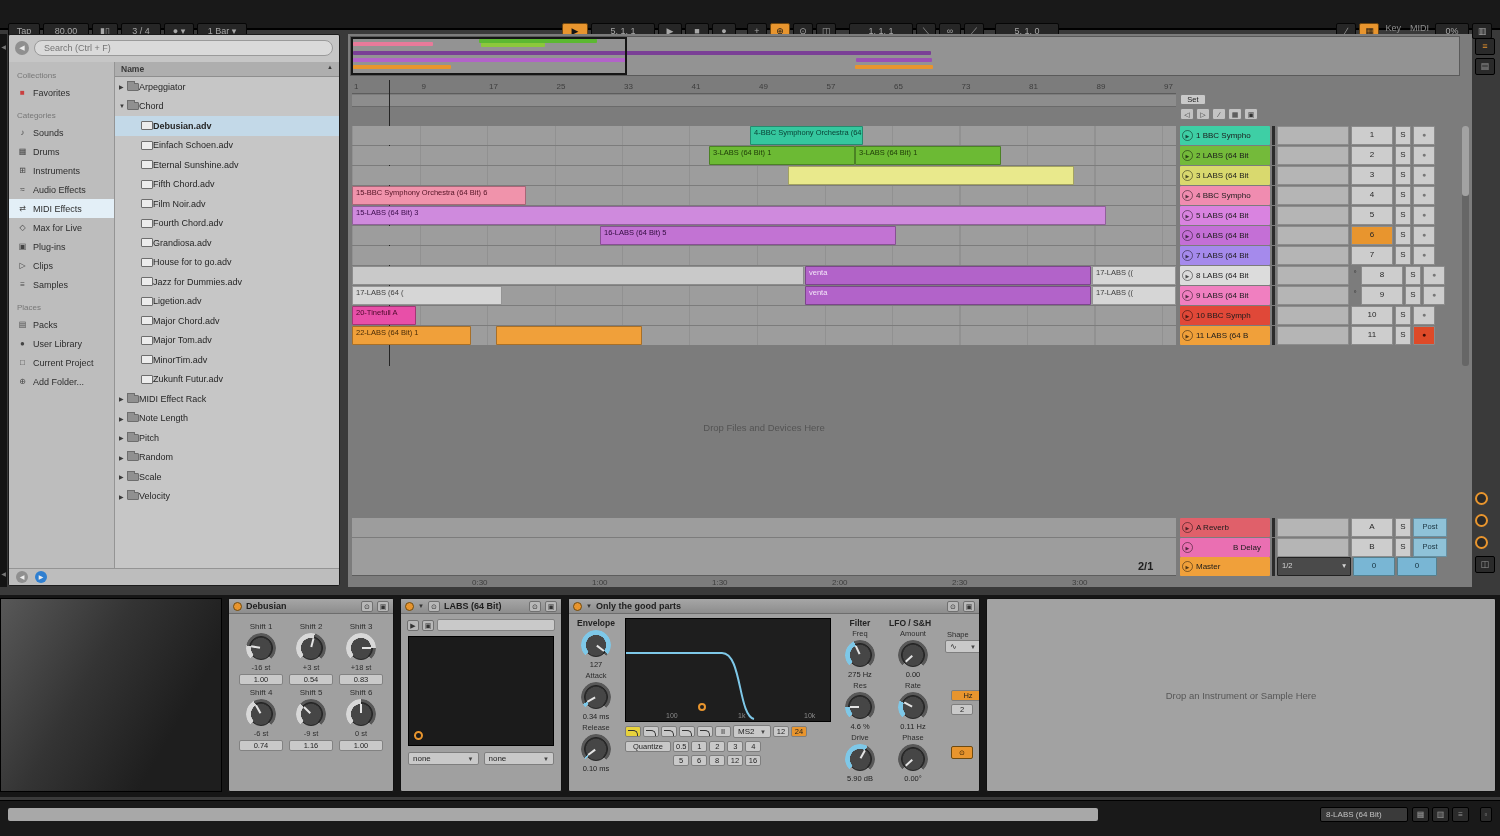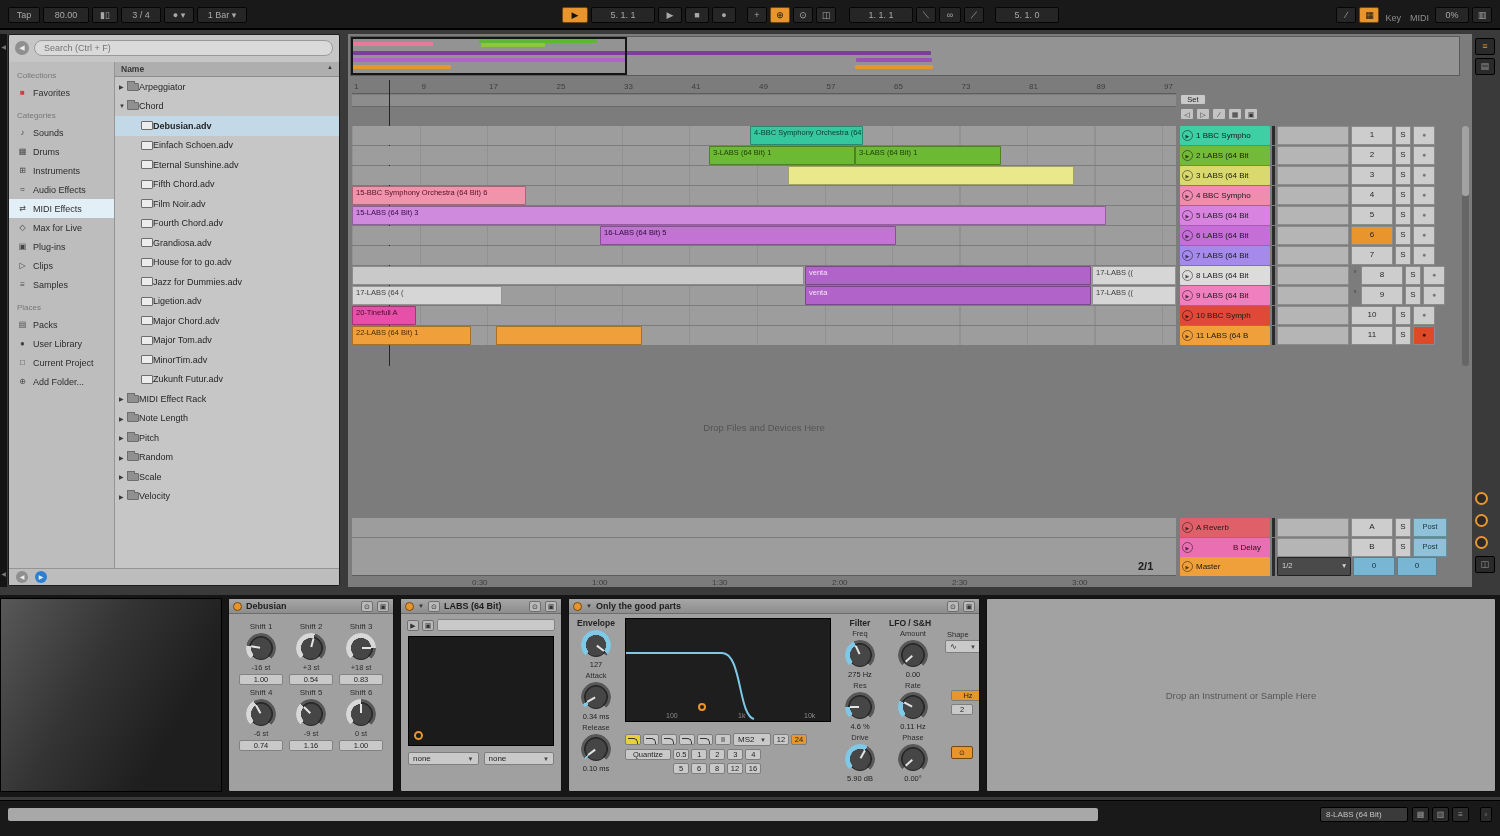--- a/index.html
+++ b/index.html
@@ -1,21 +1,21 @@
 <!DOCTYPE html>
 <html><head>
 <meta charset="utf-8">
 <style>
 * { margin:0; padding:0; box-sizing:border-box; }
 html,body { width:1500px; height:836px; background:#101010; font-family:"Liberation Sans",sans-serif; overflow:hidden; }
 #app { position:relative; width:1500px; height:836px; background:#3a3a3a; }
 
 
 .transport { position:absolute; left:0; top:0; width:1500px; height:30px; background:#191919; border-bottom:2px solid #000; }
-.tg { position:absolute; top:7px; display:flex; gap:3px; align-items:flex-end; }
+.tg { position:absolute; top:23px; display:flex; gap:3px; align-items:flex-start; }
 .tbx { height:16px; min-width:20px; padding:0 5px; background:#262626; border:1px solid #060606; border-radius:2px; color:#a8a8a8; font-size:9px; line-height:14px; text-align:center; white-space:nowrap; }
 .tbx.orange { background:#e8952e; color:#141414; border-color:#6e4610; }
 .tlabel { color:#8f8f8f; font-size:9px; padding:0 3px; }
 
 
 .edge { position:absolute; width:7px; background:#141414; }
 .edge .dot { position:absolute; left:0; width:7px; height:14px; color:#777; font-size:6px; line-height:14px; text-align:center; }
 .browser { position:absolute; left:8px; top:34px; width:332px; height:552px; background:#c6c6c6; border-radius:2px; overflow:hidden; border:1px solid #1c1c1c; }
 .b-search-row { height:25px; display:flex; align-items:center; gap:5px; padding:4px 6px; }
 .b-back { width:14px; height:14px; border-radius:50%; background:#8f8f8f; color:#ececec; font-size:7px; text-align:center; line-height:14px; flex:none; }
@@ -113,21 +113,21 @@
 .af-body { display:flex; padding:4px 6px 0; gap:8px; }
 .af-col { width:50px; text-align:center; }
 .af-title { font-size:8.5px; font-weight:bold; color:#222; margin-bottom:1px; }
 .af-lb { font-size:7.5px; color:#2d2d2d; margin-top:2px; }
 .af-val { font-size:7.5px; color:#1f1f1f; }
 .af .knob { --rc:#7ec8e8; }
 .af-mid { width:206px; }
 .af-display { height:104px; background:#1e1e1e; border:1px solid #000; position:relative; }
 .ax { position:absolute; bottom:2px; font-size:7px; color:#8a8a8a; }
 .af-dot { position:absolute; width:8px; height:8px; border:2px solid #e8952e; border-radius:50%; }
-.slope-row { display:flex; gap:2px; margin-top:11px; align-items:center; }
+.slope-row { display:flex; gap:2px; margin-top:3px; align-items:center; }
 .ft { width:16px; height:11px; background:#c9c9c9; border:1px solid #7e7e7e; border-radius:2px; position:relative; }
 .ft::before { content:""; position:absolute; left:2px; right:2px; top:3px; height:5px; border-top:1.5px solid #333; border-right:1.5px solid #333; border-top-right-radius:5px; }
 .ft.sel { background:#e8d23c; }
 .sbtn { min-width:16px; height:11px; background:#c9c9c9; border:1px solid #7e7e7e; border-radius:2px; font-size:7.5px; line-height:9px; text-align:center; color:#1f1f1f; padding:0 2px; }
 .sbtn.on { background:#e8952e; }
 .qrow { display:flex; gap:2px; margin-top:3px; }
 .qz { width:46px; }
 .qrow.r2 { margin-left:48px; }
 .lfo-col { width:100px; position:relative; text-align:left; }
 .lfo-left { width:48px; text-align:center; }

